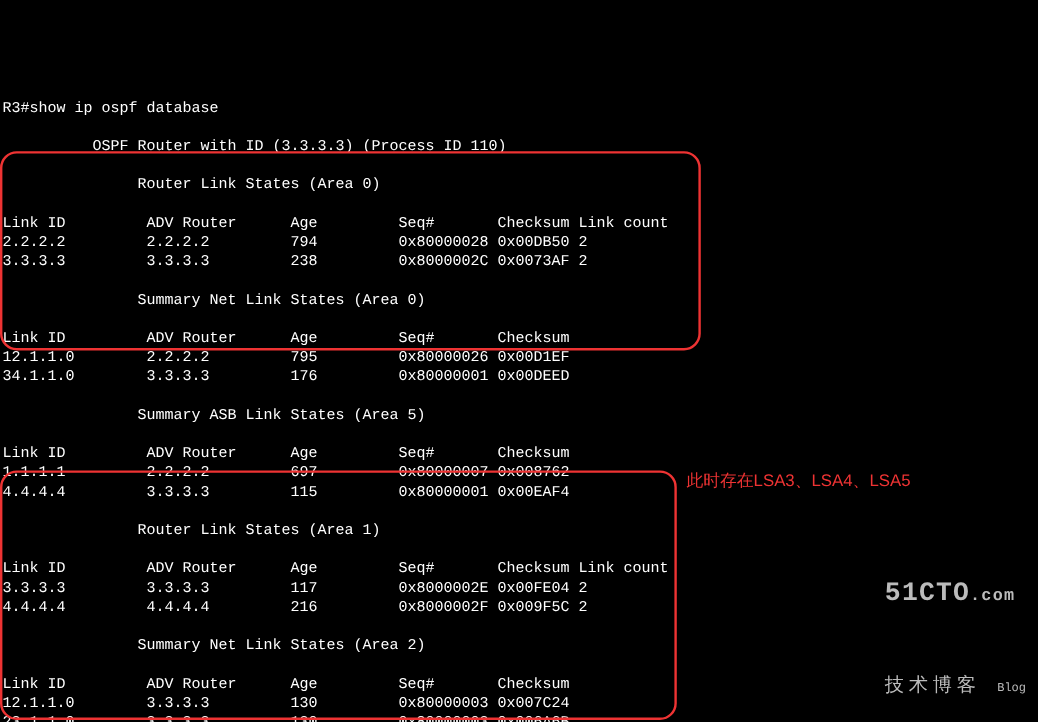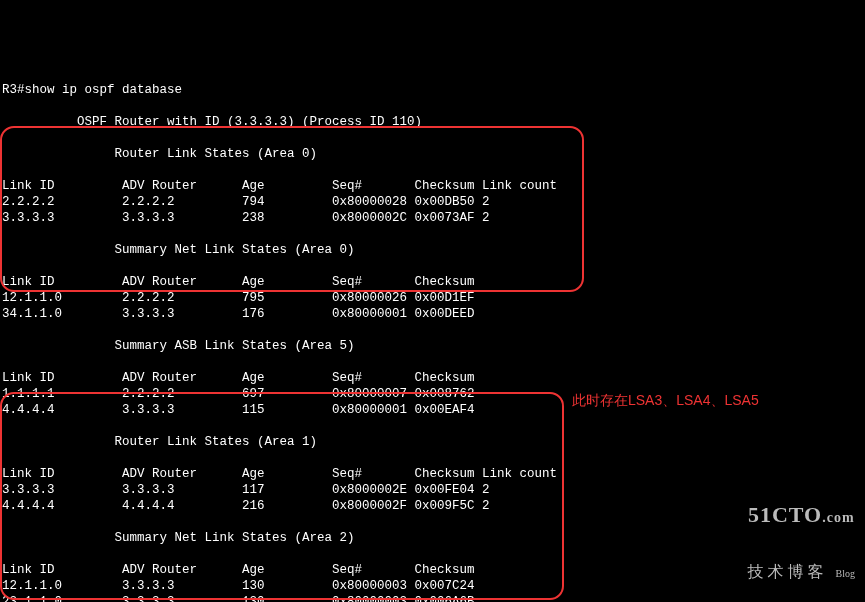--- a/index.html
+++ b/index.html
@@ -31,27 +31,27 @@
     position: absolute;
     color: #e33;
     font-family: SimSun, "Microsoft YaHei", sans-serif;
     font-size: 14px;
   }
   .annot1 { left: 572px; top: 392px; }
   .watermark {
     position: absolute;
     right: 10px;
     bottom: 4px;
-    text-align: center;
+    text-align: left;
     color: #bbb;
-    font-family: Liberation Serif, serif;
+    font-family: Liberation Mono, monospace;
   }
   .watermark .big { font-size: 22px; font-weight: bold; letter-spacing:1px;}
   .watermark .big .com { font-size:14px; }
-  .watermark .sub { font-size: 16px; letter-spacing:4px; }
+  .watermark .sub { font-size: 16px; letter-spacing:4px;margin-top:20px; }
 </style>
 </head>
 <body>
 
 
 
 <div class="terminal">
 <span>R3#</span><span>show ip ospf database</span>
 <span> </span>
 <span>          OSPF Router with ID (3.3.3.3) (Process ID 110)</span>

